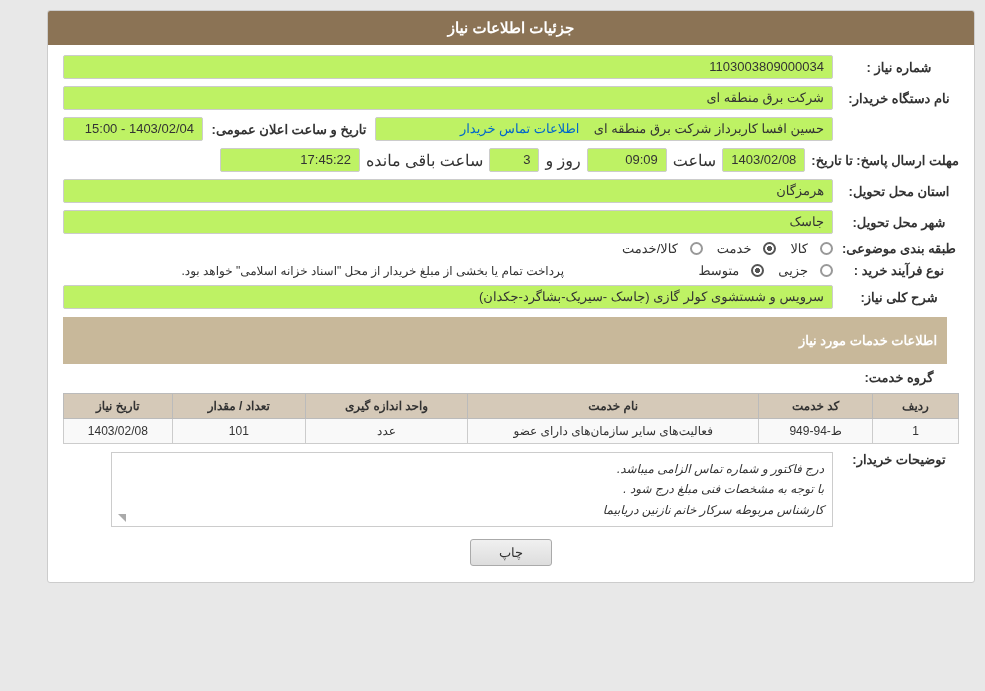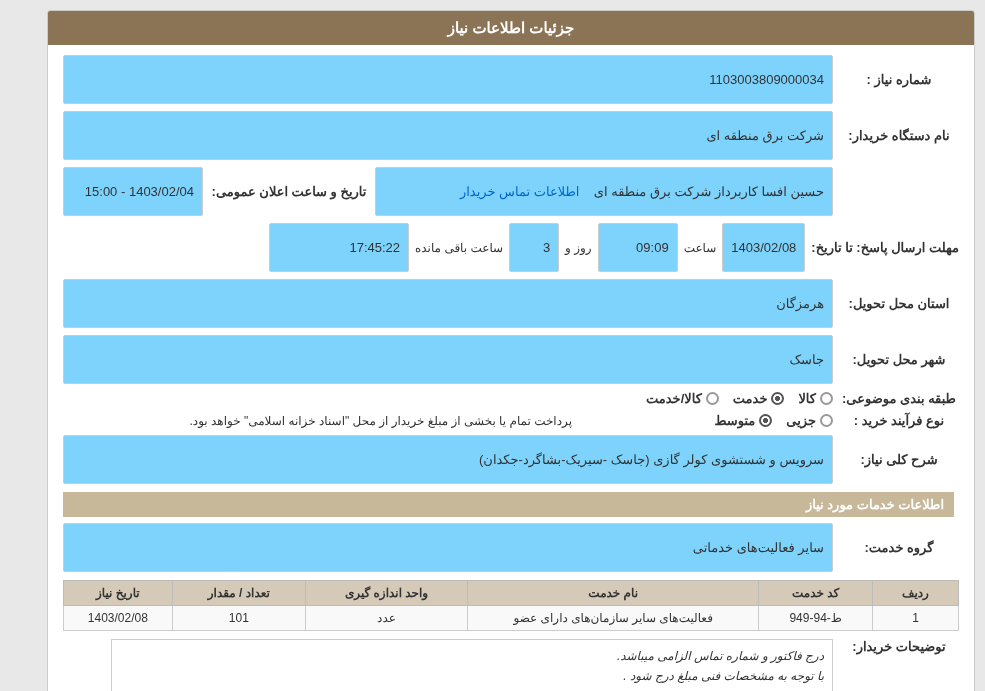--- a/index.html
+++ b/index.html
@@ -41,22 +41,22 @@
     }
     .label {
       color: #333;
       font-weight: bold;
       white-space: nowrap;
       min-width: 120px;
       text-align: center;
     }
     .value-box {
       border: 1px solid #ccc;
-      background: #7dd3fc;
-      padding: 16px 8px;
+      background: #bef264;
+      padding: 3px 8px;
       border-radius: 2px;
       min-height: 24px;
       flex: 1;
     }
     .value-box.small {
       flex: 0 0 auto;
       min-width: 80px;
     }
     .value-box.medium {
       flex: 0 0 auto;
@@ -65,41 +65,40 @@
     .value-box.large {
       flex: 1;
     }
     .link-blue {
       color: #0066cc;
       cursor: pointer;
       white-space: nowrap;
     }
     .inline-label {
       white-space: nowrap;
-      font-size: 12px;
+      font-size: 16px;
     }
     .section-divider {
       background: #c8b89a;
       color: #fff;
-      padding: 5px 10px;
+      padding: 16px 10px;
       font-weight: bold;
       font-size: 13px;
-      margin: 8px 5px 6px 0;
+      margin: 8px 12px 6px 0;
     }
     .radio-group {
       display: flex;
       align-items: center;
       gap: 14px;
       flex: 1;
     }
     .radio-item {
       display: flex;
       align-items: center;
-      gap: 4px;
-      font-weight: bold;
+      gap: 12px;
     }
     .radio-circle {
       width: 13px;
       height: 13px;
       border-radius: 50%;
       border: 2px solid #999;
       background: #fff;
       display: inline-block;
     }
     .radio-circle.selected {
@@ -274,21 +273,20 @@
 
       <div class="info-row">
         <span class="label">شرح کلی نیاز:</span>
         <div class="value-box large">سرویس و شستشوی کولر گازی (جاسک -سیریک-بشاگرد-جکدان)</div>
       </div>
 
       <div class="section-divider">اطلاعات خدمات مورد نیاز</div>
 
       <div class="info-row">
         <span class="label">گروه خدمت:</span>
-        <div class="value-box large">سایر فعالیت‌های خدماتی</div>
       </div>
 
       <div class="table-section">
         <table class="data-table">
           <thead>
             <tr>
               <th>ردیف</th>
               <th>کد خدمت</th>
               <th>نام خدمت</th>
               <th>واحد اندازه گیری</th>

